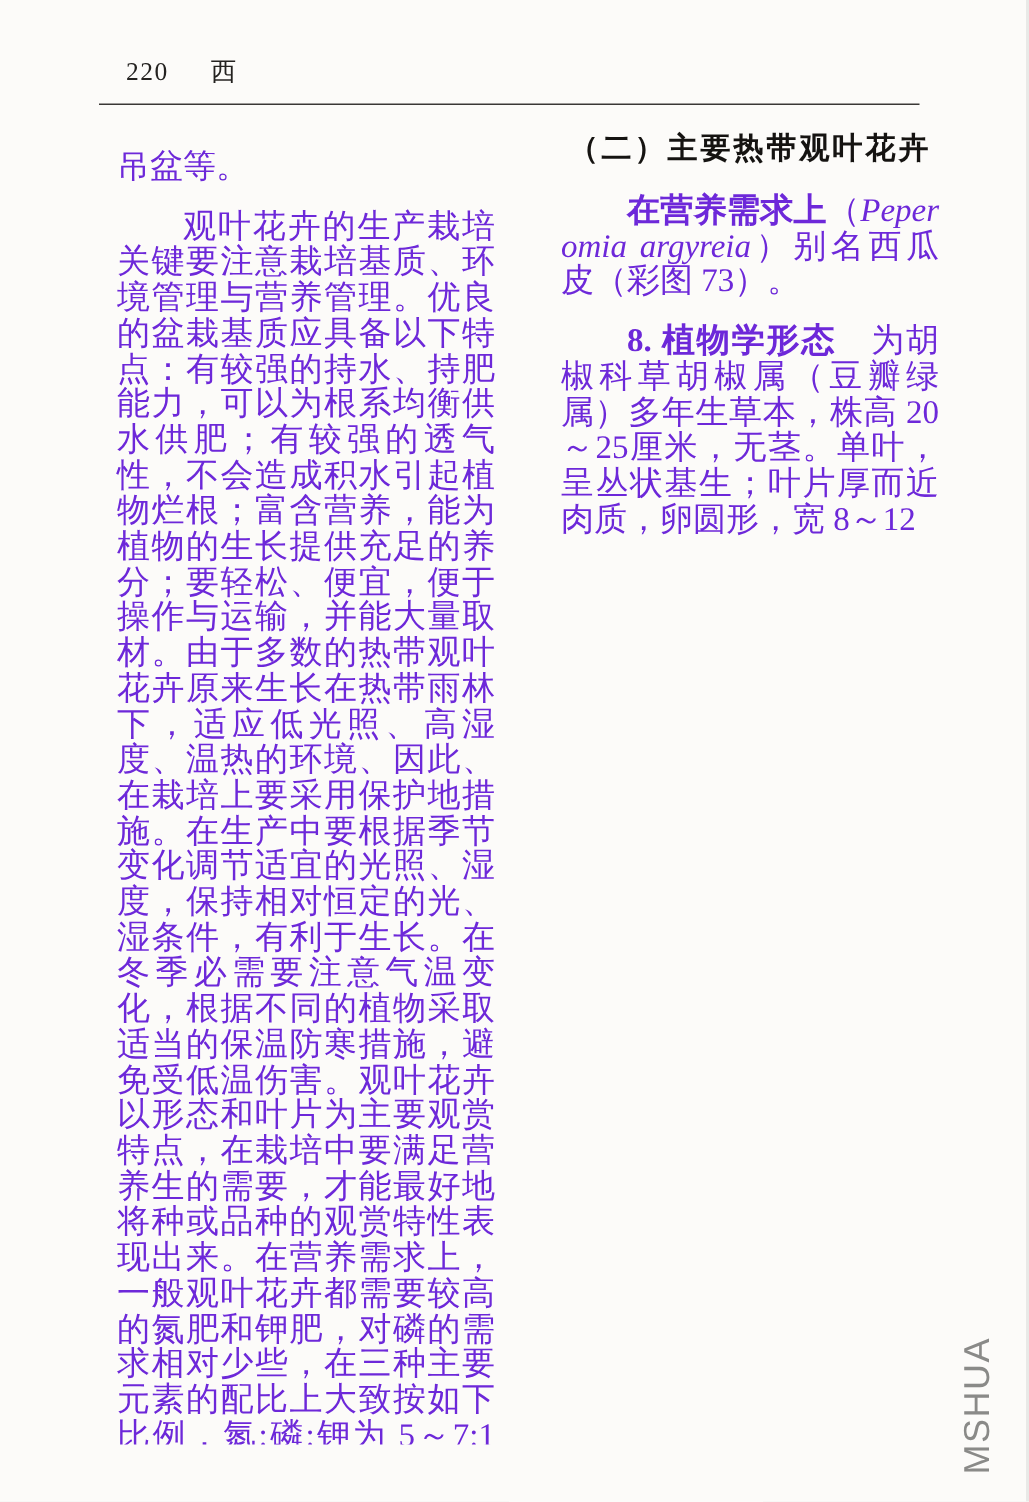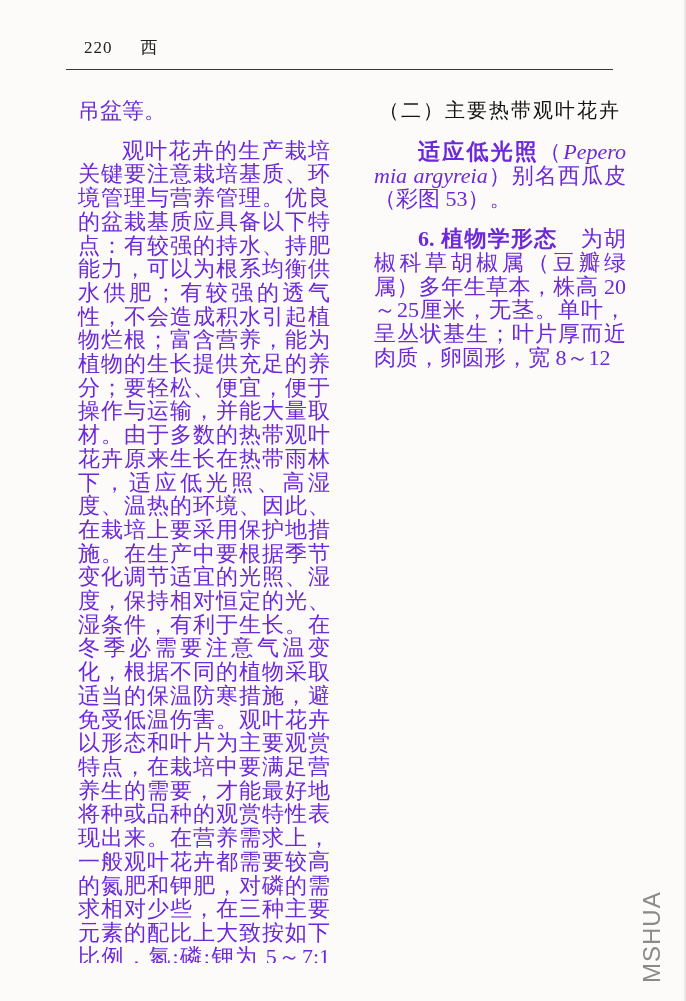--- a/index.html
+++ b/index.html
@@ -48,23 +48,23 @@
     margin:16px;
     font-size:22px;
     line-height:23.7px;
     text-align:justify;
     text-justify:inter-ideograph;
     word-break:break-all;
     color:#6d28d9;
   }
   .col p.indent{text-indent:2em;}
   .section-heading{
-    margin:14px 0 12px 0;
+    margin:2px 0 12px 0;
     font-size:20px;
-    font-weight:normal;
+    font-weight:bold;
     text-align:center;
     letter-spacing:2px;
     color:#151311;
     white-space:nowrap;
   }
   .species-name{font-weight:bold;}
   .latin-name{font-style:italic;}
   .lead-bold{font-weight:bold;}
   .watermark{
     position:absolute;
@@ -95,22 +95,22 @@
 
     <section class="col">
       <p>吊盆等。</p>
       <p class="indent">观叶花卉的生产栽培关键要注意栽培基质、环境管理与营养管理。优良的盆栽基质应具备以下特点：有较强的持水、持肥能力，可以为根系均衡供水供肥；有较强的透气性，不会造成积水引起植物烂根；富含营养，能为植物的生长提供充足的养分；要轻松、便宜，便于操作与运输，并能大量取材。由于多数的热带观叶花卉原来生长在热带雨林下，适应低光照、高湿度、温热的环境、因此、在栽培上要采用保护地措施。在生产中要根据季节变化调节适宜的光照、湿度，保持相对恒定的光、湿条件，有利于生长。在冬季必需要注意气温变化，根据不同的植物采取适当的保温防寒措施，避免受低温伤害。观叶花卉以形态和叶片为主要观赏特点，在栽培中要满足营养生的需要，才能最好地将种或品种的观赏特性表现出来。在营养需求上，一般观叶花卉都需要较高的氮肥和钾肥，对磷的需求相对少些，在三种主要元素的配比上大致按如下比例，氮:磷:钾为 5～7:1～1.5:4～5，不同的花卉在生产中可适当调整。有色彩或色斑的观叶花卉适当施用含镁肥料可使色彩更鲜艳，一些微量元也是必不可少的如硼、锌、铜、钼等。在生产中施用有机肥可使营养更均衡、加速生长、提高抗逆性。因此，在营养管理上要精心管理，根据植物的生长发育规律不断补充所需养分，才能得到优质产品。</p>
     </section>
 
     <section class="col">
 
       <h2 class="section-heading">（二）主要热带观叶花卉</h2>
 
-      <p class="indent"><span class="species-name">适应低光照</span><span>（</span><span class="latin-name">Peperomia argyreia</span><span>）别名西瓜皮（彩图 53）。</span></p>
+      <p class="indent"><span class="species-name">在营养需求上</span><span>（</span><span class="latin-name">Peperomia argyreia</span><span>）别名西瓜皮（彩图 73）。</span></p>
 
-      <p class="indent"><span class="lead-bold">6. 植物学形态</span><span>　为胡椒科草胡椒属（豆瓣绿属）多年生草本，株高 20～25厘米，无茎。单叶，呈丛状基生；叶片厚而近肉质，卵圆形，宽 8～12</span></p>
+      <p class="indent"><span class="lead-bold">8. 植物学形态</span><span>　为胡椒科草胡椒属（豆瓣绿属）多年生草本，株高 20～25厘米，无茎。单叶，呈丛状基生；叶片厚而近肉质，卵圆形，宽 8～12</span></p>
     </section>
 
   </main>
 
   <div class="watermark">MSHUA</div>
 
 </div>
 
 </body></html>

